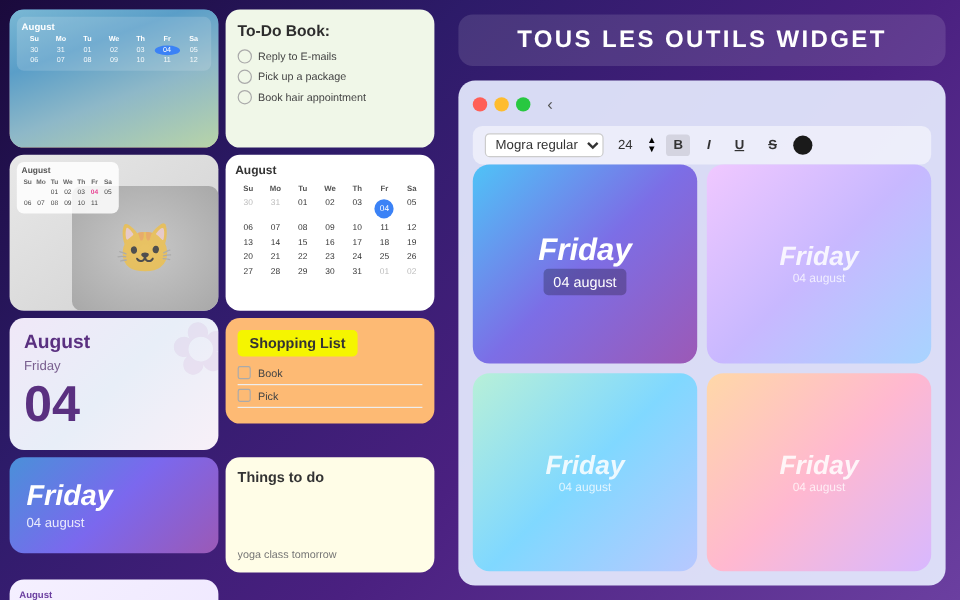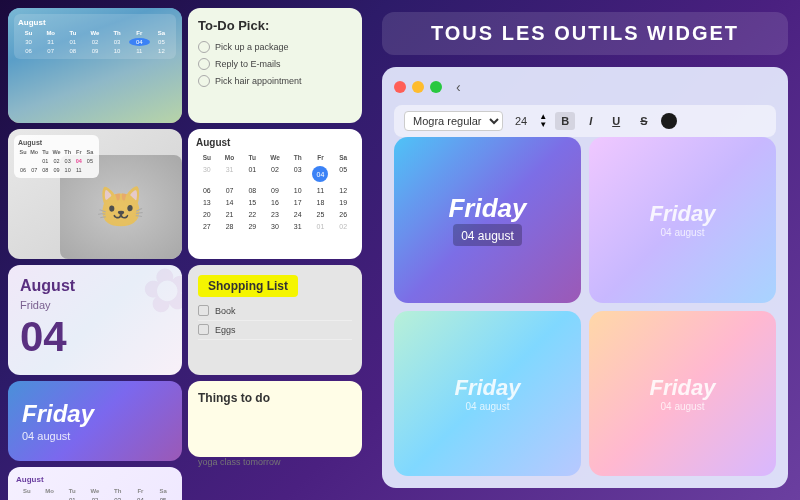--- a/index.html
+++ b/index.html
@@ -163,23 +163,23 @@
     }
     .august-label { font-size: 16px; font-weight: 700; color: #5a3080; margin-bottom: 4px; }
     .august-day-label { font-size: 11px; color: #7a6090; margin-bottom: 2px; }
     .august-num { font-size: 42px; font-weight: 700; color: #5a3080; }
 
     
     .widget-shopping {
       grid-column: 2;
       grid-row: 3;
       border-radius: 12px;
-      background: #e5e5e5;
+      background: #fdba74;
       padding: 10px;
-      height: 110px;
+      height: 88px;
     }
     .shopping-title {
       background: #f5f500; padding: 4px 10px; border-radius: 4px;
       font-size: 12px; font-weight: 700; color: #333; display: inline-block; margin-bottom: 8px;
     }
     .shopping-item {
       display: flex; align-items: center; gap: 6px; margin-bottom: 4px;
     }
     .shop-check { width: 11px; height: 11px; border: 1.5px solid #aaa; border-radius: 2px; flex-shrink: 0; }
     .shop-text { font-size: 9px; color: #444; }
@@ -202,21 +202,21 @@
       font-size: 11px; color: rgba(255,255,255,0.85);
     }
 
     
     .widget-things {
       grid-column: 2;
       grid-row: 4;
       border-radius: 12px;
       background: #fffde7;
       padding: 10px;
-      height: 76px;
+      height: 96px;
     }
     .things-title { font-size: 12px; font-weight: 700; color: #333; margin-bottom: 6px; }
     .things-input {
       width: 100%; border: none; background: transparent; font-size: 9px; color: #555; outline: none; margin-top: 46px;
     }
 
     
     .widget-small-cal {
       grid-column: 1;
       grid-row: 5;
@@ -367,32 +367,32 @@
         <div class="cal-cell">08</div>
         <div class="cal-cell">09</div>
         <div class="cal-cell">10</div>
         <div class="cal-cell">11</div>
         <div class="cal-cell">12</div>
       </div>
     </div>
   </div>
 
   <div class="widget-todo">
-    <div class="todo-title">To-Do Pick:</div>
+    <div class="todo-title">To-Do Book:</div>
+    <div class="todo-item">
+      <div class="todo-checkbox"></div>
+      <span class="todo-text">Reply to E-mails</span>
+    </div>
     <div class="todo-item">
       <div class="todo-checkbox"></div>
       <span class="todo-text">Pick up a package</span>
     </div>
     <div class="todo-item">
       <div class="todo-checkbox"></div>
-      <span class="todo-text">Reply to E-mails</span>
-    </div>
-    <div class="todo-item">
-      <div class="todo-checkbox"></div>
-      <span class="todo-text">Pick hair appointment</span>
+      <span class="todo-text">Book hair appointment</span>
     </div>
   </div>
 
   <div class="widget-cat-cal">
     <div class="cat-img-area">
       <span class="cat-placeholder">🐱</span>
     </div>
     <div class="cat-cal-overlay">
       <div class="month-label">August</div>
       <div class="cat-mini-grid">
@@ -479,21 +479,21 @@
 
   <div class="widget-shopping">
     <div class="shopping-title">Shopping List</div>
     <div class="shopping-item">
       <div class="shop-check"></div>
       <span class="shop-text">Book</span>
     </div>
     <hr class="shop-divider">
     <div class="shopping-item">
       <div class="shop-check"></div>
-      <span class="shop-text">Eggs</span>
+      <span class="shop-text">Pick</span>
     </div>
     <hr class="shop-divider">
   </div>
 
   <div class="widget-friday-gradient">
     <div class="friday-text">Friday</div>
     <div class="friday-date-text">04 august</div>
   </div>
 
   <div class="widget-things">

